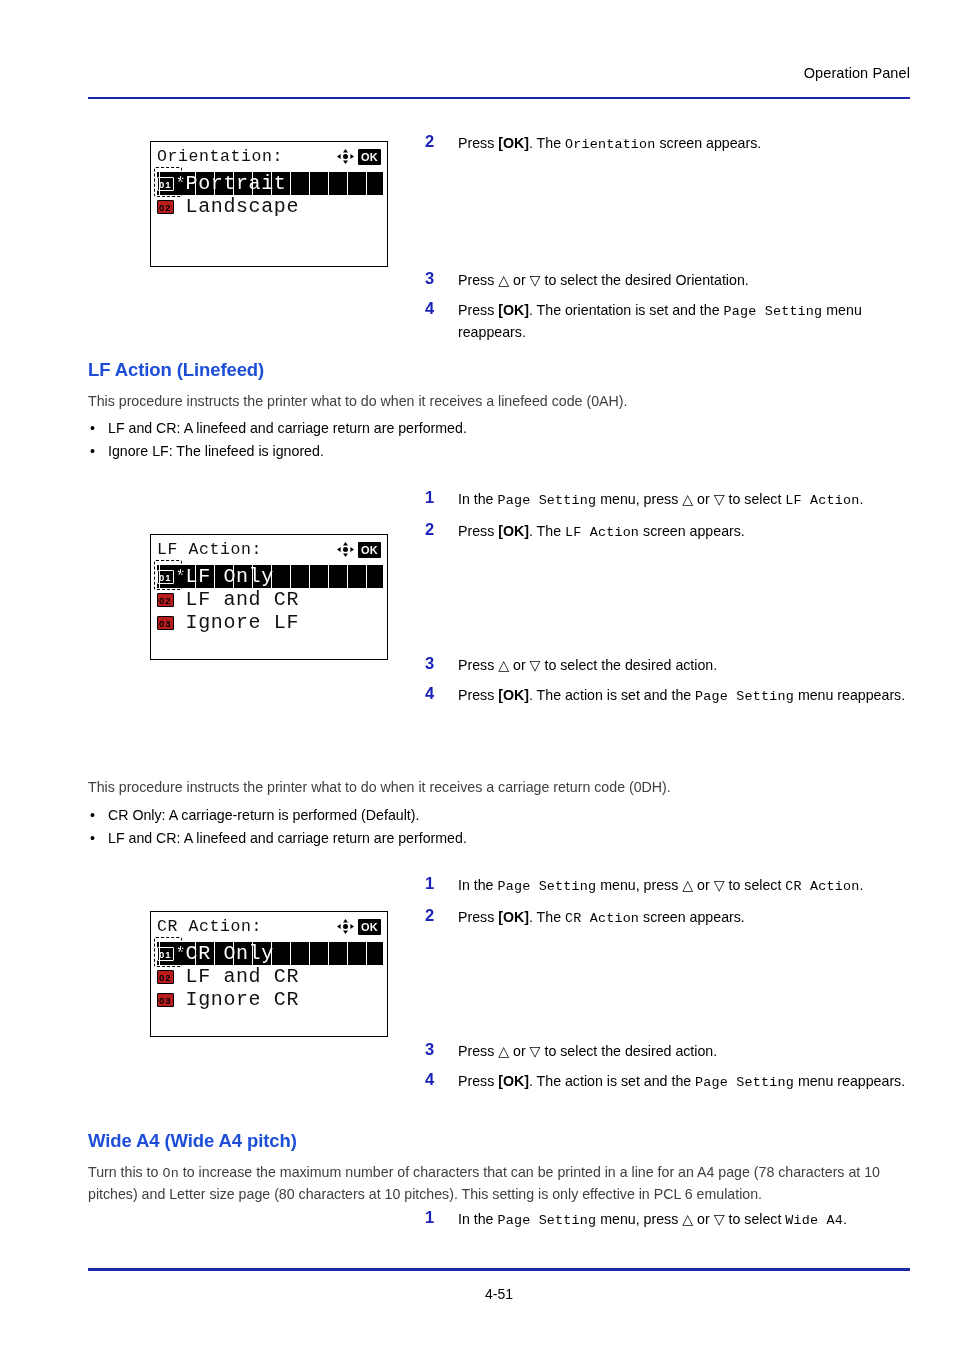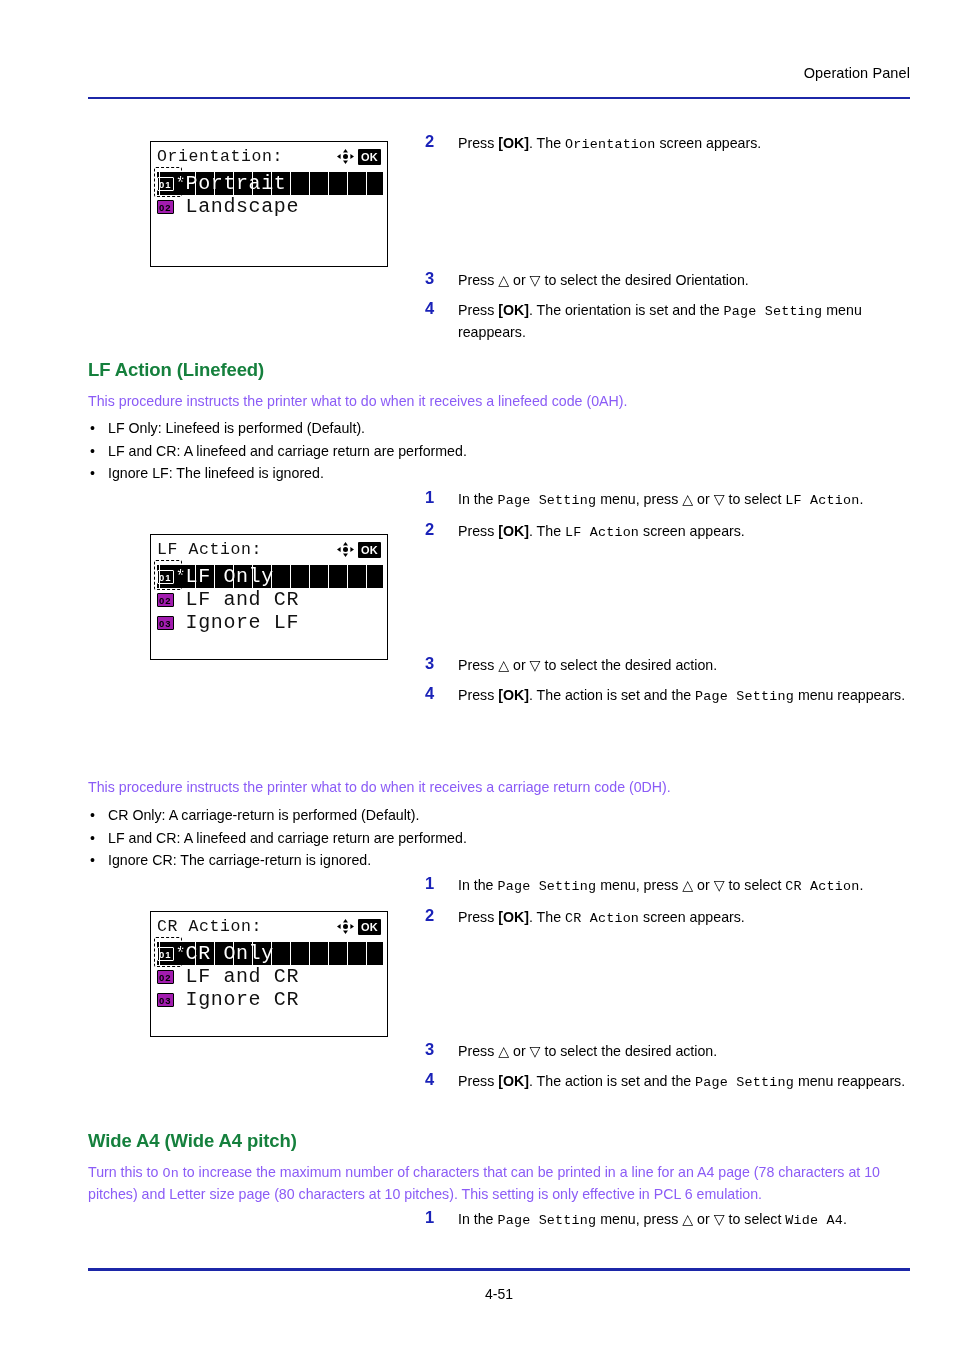--- a/index.html
+++ b/index.html
@@ -64,29 +64,29 @@
     width: 822px;
     text-align: center;
     font-size: 14px;
   }
 
   
   .sec-head {
     position: absolute;
     font-size: 18.5px;
     font-weight: bold;
-    color: #15803d;
+    color: #1d4ed8;
     letter-spacing: -.1px;
     white-space: nowrap;
   }
   .para {
     position: absolute;
     font-size: 14.2px;
     line-height: 20px;
-    color: #8b5cf6;
+    color: #404040;
   }
   .bullets {
     position: absolute;
     font-size: 14.2px;
     line-height: 22.5px;
   }
   .bullet-row {
     display: block;
     white-space: nowrap;
   }
@@ -198,21 +198,21 @@
   .idx {
     display: inline-block;
     border: 1.3px solid #000;
     font-family: "Liberation Sans", sans-serif;
     font-size: 9.5px;
     font-weight: bold;
     line-height: 11px;
     padding: 1px 1px 0 1px;
     letter-spacing: 1px;
     margin-right: 2px;
-    background: #a21caf;
+    background: #b91c1c;
     color: #000;
     border-radius: 1px;
   }
   .star {
     display: inline-block;
     width: 10px;
     font-size: 16px;
     line-height: 16px;
     text-align: center;
   }
@@ -318,21 +318,20 @@
       </div>
       <div class="step">
         <span class="step-num">4</span>
         <span class="step-text"><span>Press </span><b class="kbd">[OK]</b><span>. The orientation is set and the </span><span class="mono">Page Setting</span><span> menu reappears.</span></span>
       </div>
     </div>
 
   <div class="sec-head" style="left:88px; top:359px;">LF Action (Linefeed)</div>
   <div class="para" style="left:88px; top:391px; width:800px;">This procedure instructs the printer what to do when it receives a linefeed code (0AH).</div>
   <div class="bullets" style="left:90px; top:417px;">
-      <span class="bullet-row"><span class="bullet-dot">•</span><span>LF Only: Linefeed is performed (Default).</span></span>
       <span class="bullet-row"><span class="bullet-dot">•</span><span>LF and CR: A linefeed and carriage return are performed.</span></span>
       <span class="bullet-row"><span class="bullet-dot">•</span><span>Ignore LF: The linefeed is ignored.</span></span>
     </div>
 
   <div class="lcd" style="left:150px; top:526px;margin-top:8px;">
     <div class="lcd-inner">
       <div class="lcd-titlerow">
         <span class="lcd-title">LF Action:</span>
         <span class="lcd-icons">
           <span class="nav-icon">
@@ -387,21 +386,20 @@
       <div class="step">
         <span class="step-num">4</span>
         <span class="step-text"><span>Press </span><b class="kbd">[OK]</b><span>. The action is set and the </span><span class="mono">Page Setting</span><span> menu reappears.</span></span>
       </div>
     </div>
 
   <div class="para" style="left:88px; top:777px; width:800px;">This procedure instructs the printer what to do when it receives a carriage return code (0DH).</div>
   <div class="bullets" style="left:90px; top:804px;">
       <span class="bullet-row"><span class="bullet-dot">•</span><span>CR Only: A carriage-return is performed (Default).</span></span>
       <span class="bullet-row"><span class="bullet-dot">•</span><span>LF and CR: A linefeed and carriage return are performed.</span></span>
-      <span class="bullet-row"><span class="bullet-dot">•</span><span>Ignore CR: The carriage-return is ignored.</span></span>
     </div>
 
   <div class="lcd" style="left:150px; top:911px;">
     <div class="lcd-inner">
       <div class="lcd-titlerow">
         <span class="lcd-title">CR Action:</span>
         <span class="lcd-icons">
           <span class="nav-icon">
             <svg width="17" height="15" viewBox="0 0 17 15">
               <polygon points="8.5,0 11,3.6 6,3.6" fill="#000"></polygon>

